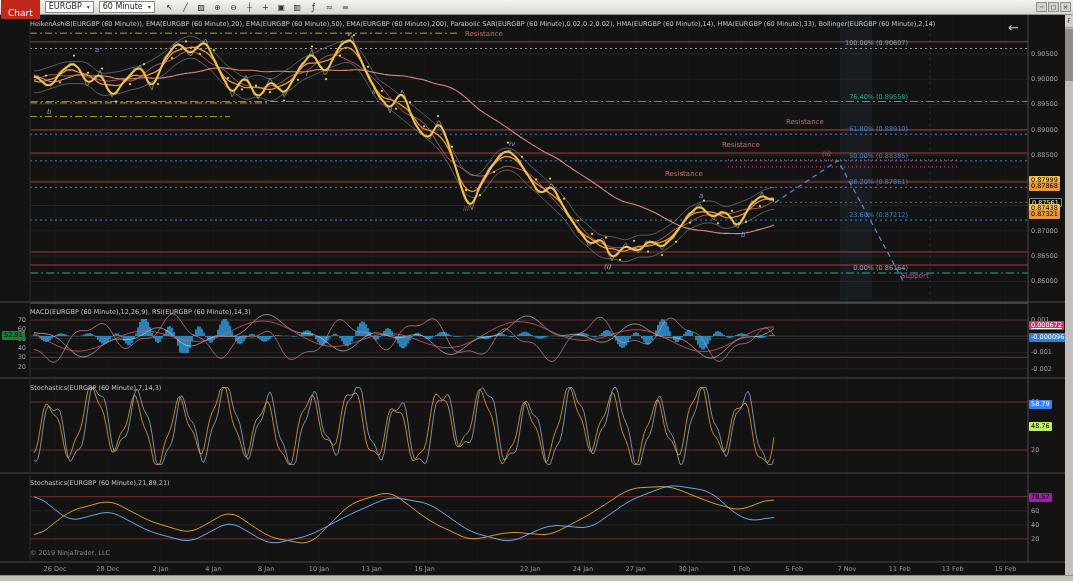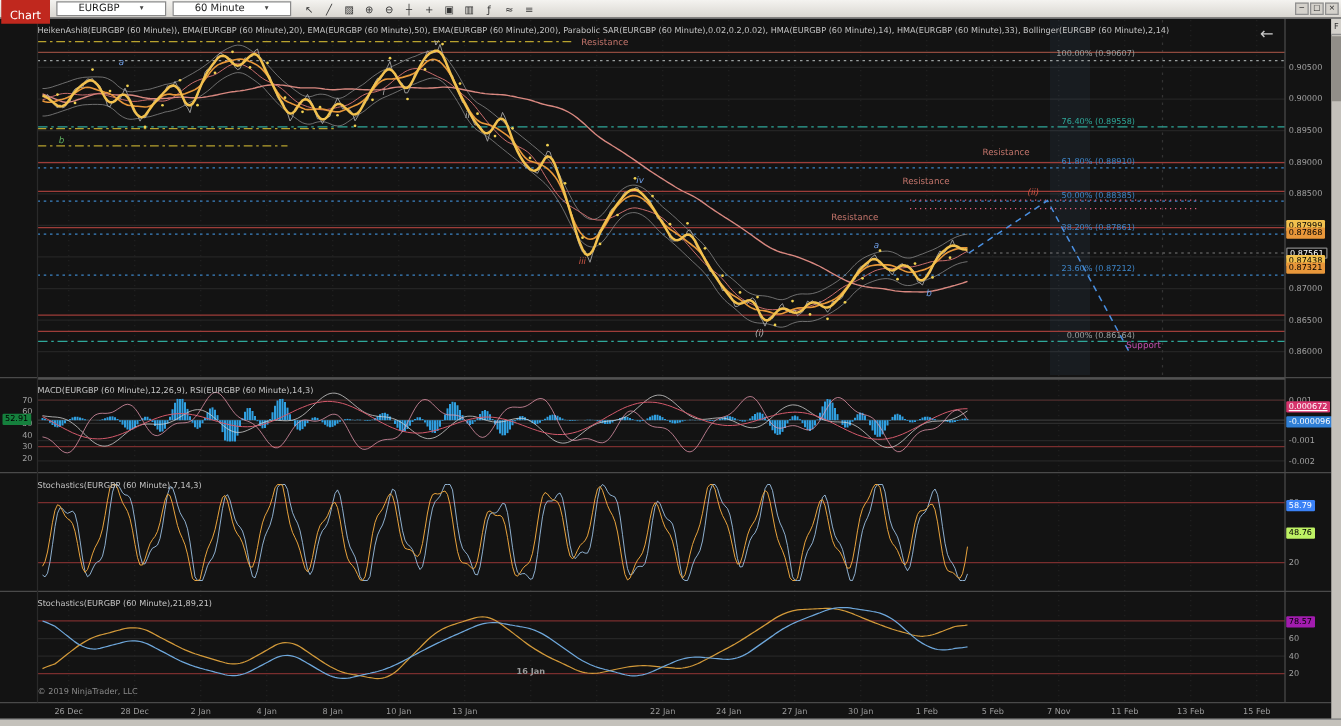--- a/index.html
+++ b/index.html
@@ -1,20 +1,20 @@
 <!DOCTYPE html>
 <html><head>
 <meta charset="utf-8">
 <style>
   *{margin:0;padding:0;box-sizing:border-box}
   html,body{width:1073px;height:581px;overflow:hidden}
   body{position:relative;background:#0e0e0e;font-family:"DejaVu Sans",sans-serif}
   .toolbar{position:absolute;left:0;top:0;width:1073px;height:15px;background:linear-gradient(#f4f3f0,#d9d6d0);border-bottom:1px solid #8f8f8f;display:flex;align-items:center;gap:3px;padding-left:1px;z-index:30}
   .tab{background:#c0281e;color:#fff;font-size:9px;line-height:13px;height:15px;padding:12px 7px}
-  .combo{background:#fff;border:1px solid #898989;height:12px;font-size:8px;line-height:10px;color:#1a1a1a;display:flex;align-items:center;gap:16px;padding:0 17px;margin-left:2px}
+  .combo{background:#fff;border:1px solid #898989;height:12px;font-size:8px;line-height:10px;color:#1a1a1a;display:flex;align-items:center;gap:5px;padding:0 3px;margin-left:2px}
   .combo .arr{font-size:6px;color:#444}
   .icons{display:flex;align-items:center;gap:1px;margin-left:4px}
   .icon-btn{width:15px;height:12px;font-size:8px;color:#333;display:flex;align-items:center;justify-content:center;border:1px solid transparent;cursor:pointer}
   .icon-btn:nth-child(odd){color:#2a2a2a}
   .spacer{flex:1}
   .winctl{display:flex;gap:1px;margin-right:2px}
   .wbtn{width:11px;height:10px;background:#d4d1cb;border:1px solid #8f8f8f;font-size:6px;line-height:8px;text-align:center;color:#222}
   .chart-bg{position:absolute;left:0;top:15px;width:1065px;height:560px;background:#131313;z-index:1}
   #plot{position:absolute;left:0;top:0;z-index:2}
   #overlay{position:absolute;left:0;top:0;width:1073px;height:581px;z-index:10;pointer-events:none}
@@ -621,21 +621,21 @@
     <div class="lbl axis" style="left: 1031px; top: 520.831px;">40</div>
     <div class="lbl axis" style="left: 1031px; top: 534.898px;">20</div>
     <div class="badge" style="left: 1029px; top: 493.201px; background: #a21caf; color: rgb(0, 0, 0);">78.57</div>
     <div class="lbl date" style="left: 55px; top: 565px; transform: translateX(-50%);">26 Dec</div>
     <div class="lbl date" style="left: 107.8px; top: 565px; transform: translateX(-50%);">28 Dec</div>
     <div class="lbl date" style="left: 160.6px; top: 565px; transform: translateX(-50%);">2 Jan</div>
     <div class="lbl date" style="left: 213.4px; top: 565px; transform: translateX(-50%);">4 Jan</div>
     <div class="lbl date" style="left: 266.2px; top: 565px; transform: translateX(-50%);">8 Jan</div>
     <div class="lbl date" style="left: 319px; top: 565px; transform: translateX(-50%);">10 Jan</div>
     <div class="lbl date" style="left: 371.8px; top: 565px; transform: translateX(-50%);">13 Jan</div>
-    <div class="lbl date" style="left: 424.6px; top: 533px; transform: translateX(-50%); font-weight: bold;">16 Jan</div>
+    <div class="lbl date" style="left: 424.6px; top: 565px; transform: translateX(-50%);">16 Jan</div>
     <div class="lbl date" style="left: 479px; top: 565px; transform: translateX(-50%); margin-top: 43px;">18 Jan</div>
     <div class="lbl date" style="left: 530.2px; top: 565px; transform: translateX(-50%);">22 Jan</div>
     <div class="lbl date" style="left: 583px; top: 565px; transform: translateX(-50%);">24 Jan</div>
     <div class="lbl date" style="left: 635.8px; top: 565px; transform: translateX(-50%);">27 Jan</div>
     <div class="lbl date" style="left: 688.6px; top: 565px; transform: translateX(-50%);">30 Jan</div>
     <div class="lbl date" style="left: 741.4px; top: 565px; transform: translateX(-50%);">1 Feb</div>
     <div class="lbl date" style="left: 794.2px; top: 565px; transform: translateX(-50%);">5 Feb</div>
     <div class="lbl date" style="left: 847px; top: 565px; transform: translateX(-50%);">7 Nov</div>
     <div class="lbl date" style="left: 899.8px; top: 565px; transform: translateX(-50%);">11 Feb</div>
     <div class="lbl date" style="left: 952.6px; top: 565px; transform: translateX(-50%); text-align: center;">13 Feb</div>

